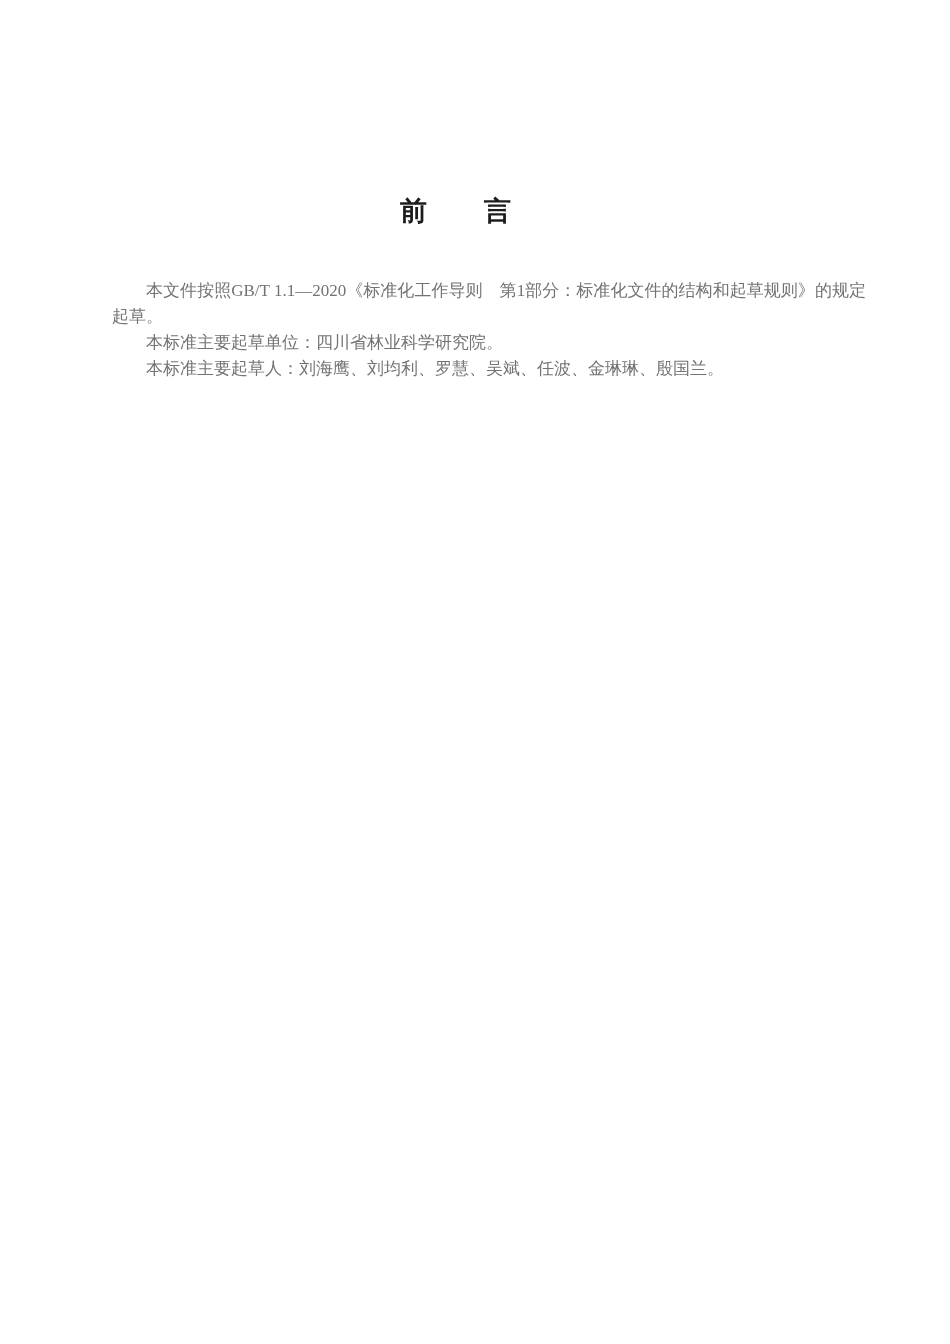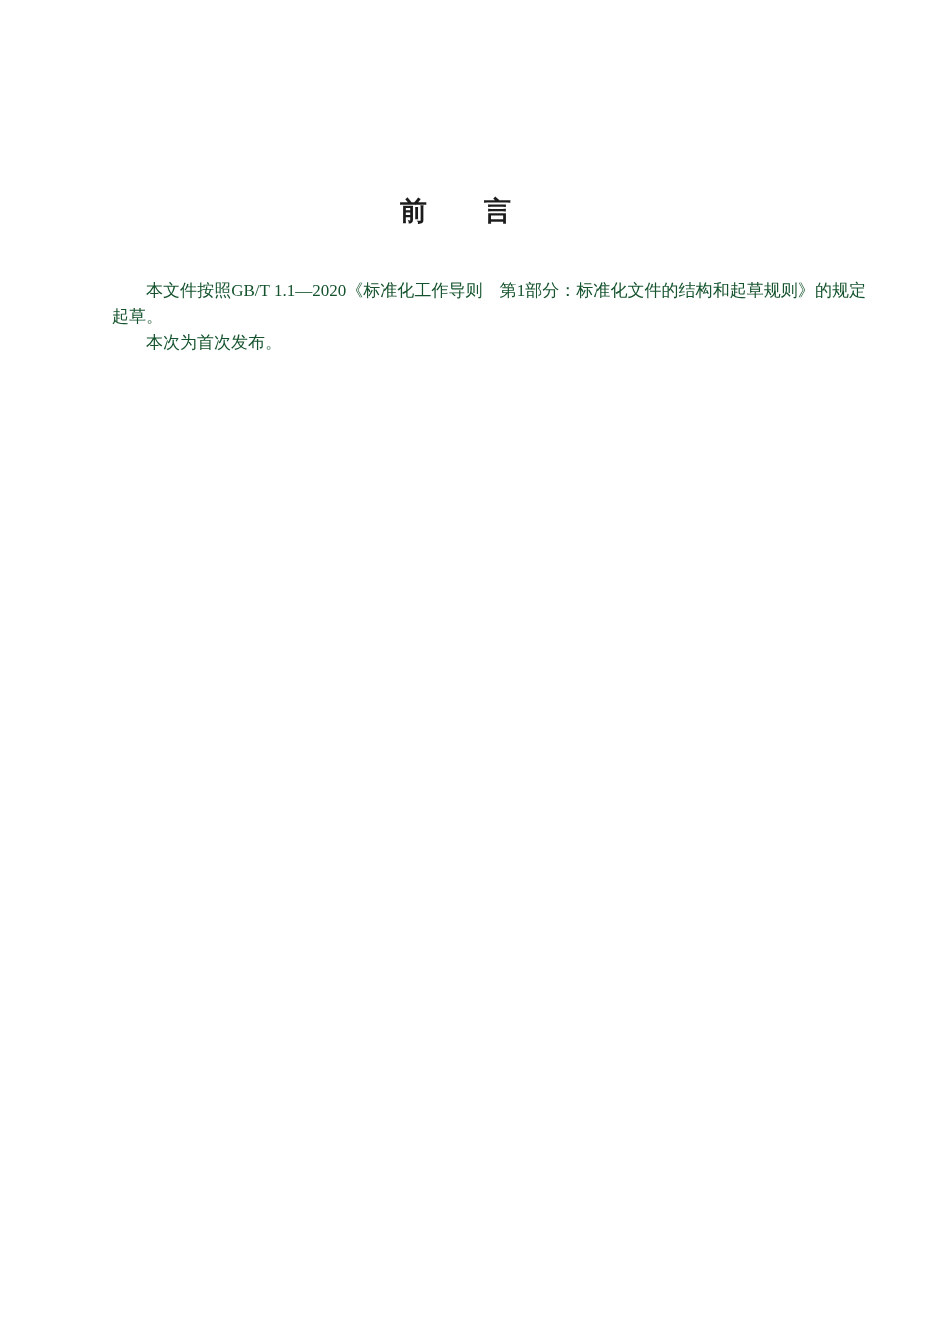--- a/index.html
+++ b/index.html
@@ -35,28 +35,29 @@
     width: 754px;
   }
   .doc-body p {
     margin: 0;
     padding: 0;
     font-size: 17px;
     line-height: 26px;
     text-indent: 2em;          
     text-align: justify;
     word-break: break-all;
-    color: #14532d;
+    color: #737373;
   }
 </style>
 </head>
 <body>
 
 <div class="page">
 
   <h1 class="doc-title">前　　言</h1>
 
   <div class="doc-body">
     <p>本文件按照GB/T 1.1—2020《标准化工作导则　第1部分：标准化文件的结构和起草规则》的规定起草。</p>
-    <p>本次为首次发布。</p>
+    <p>本标准主要起草单位：四川省林业科学研究院。</p>
+    <p>本标准主要起草人：刘海鹰、刘均利、罗慧、吴斌、任波、金琳琳、殷国兰。</p>
   </div>
 
 </div>
 
 </body></html>

